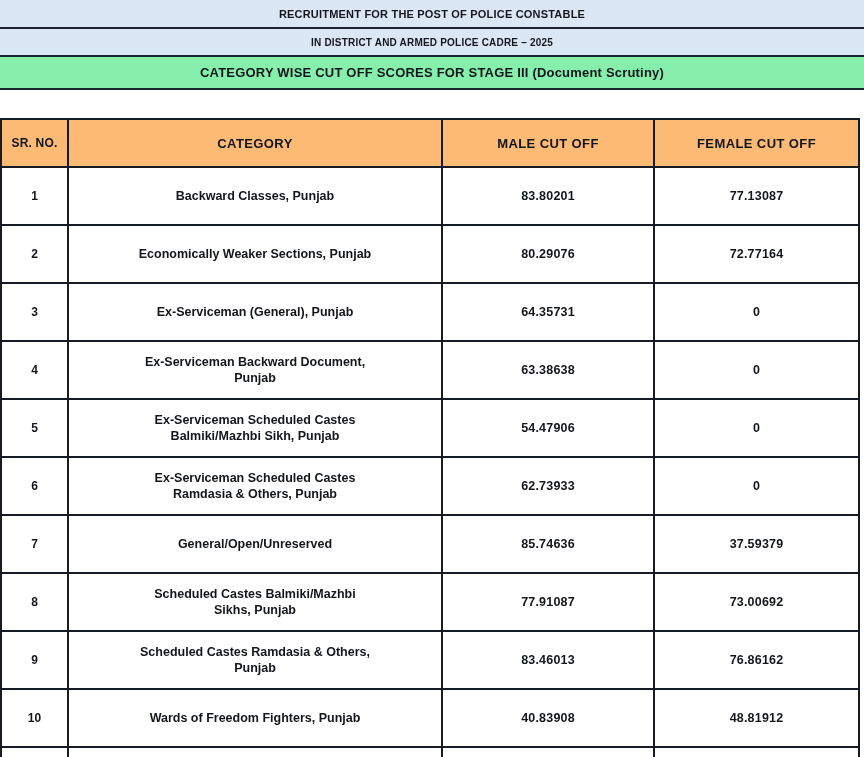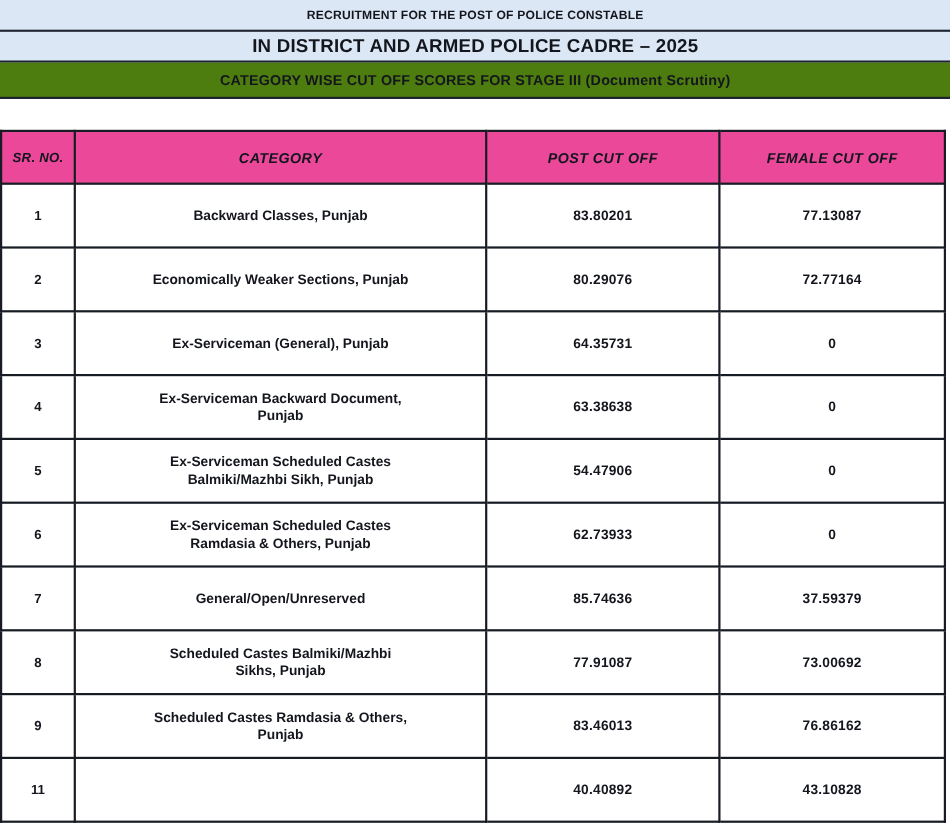--- a/index.html
+++ b/index.html
@@ -48,27 +48,27 @@
   }
 
   .band-sub1 {
     height: 29px;
     font-size: 11px;
     border-top: none;
   }
 
   .band-sub2 {
     height: 28px;
-    font-size: 17px;
+    font-size: 10px;
     border-top: none;
   }
 
   .band-sub3 {
     height: 33px;
-    background: #4d7c0f;
+    background: #86efac;
     font-size: 13px;
     border-top: none;
     border-bottom: 2px solid #1d2430;
   }
 
   
   .table-wrap {
     position: absolute;
     left: 0px;
     top: 118px;
@@ -89,26 +89,25 @@
   table.cutoff th,
   table.cutoff td {
     border: 2px solid #161b24;
     text-align: center;
     vertical-align: middle;
     font-weight: bold;
     background: #ffffff;
   }
 
   table.cutoff thead th {
-    background: #ec4899;
+    background: #fdba74;
     height: 44px;
     font-size: 13px;
     letter-spacing: 0.4px;
     color: #10151e;
-    font-style: italic;
   }
 
   table.cutoff thead th.sr {
     font-size: 12px;
     letter-spacing: 0.2px;
   }
 
   table.cutoff tbody td {
     height: 54px;
     font-size: 12.5px;
@@ -148,21 +147,21 @@
       <colgroup>
         <col class="c-sr">
         <col class="c-cat">
         <col class="c-male">
         <col class="c-female">
       </colgroup>
       <thead>
         <tr>
           <th class="sr">SR. NO.</th>
           <th>CATEGORY</th>
-          <th>POST CUT OFF</th>
+          <th>MALE CUT OFF</th>
           <th>FEMALE CUT OFF</th>
         </tr>
       </thead>
       <tbody id="cutoff-body">
           <tr>
             <td class="sr">1</td>
             <td class="cat">
               <span class="cat-line">Backward Classes, Punjab</span>
             </td>
             <td class="num">83.80201</td>
@@ -231,20 +230,28 @@
           <tr>
             <td class="sr">9</td>
             <td class="cat">
               <span class="cat-line">Scheduled Castes Ramdasia &amp; Others,</span>
               <span class="cat-line">Punjab</span>
             </td>
             <td class="num">83.46013</td>
             <td class="num">76.86162</td>
           </tr>
           <tr>
+            <td class="sr">10</td>
+            <td class="cat">
+              <span class="cat-line">Wards of Freedom Fighters, Punjab</span>
+            </td>
+            <td class="num">40.83908</td>
+            <td class="num">48.81912</td>
+          </tr>
+          <tr>
             <td class="sr">11</td>
             <td class="cat"></td>
             <td class="num">40.40892</td>
             <td class="num">43.10828</td>
           </tr>
         </tbody>
     </table>
   </div>
 
 </div>

